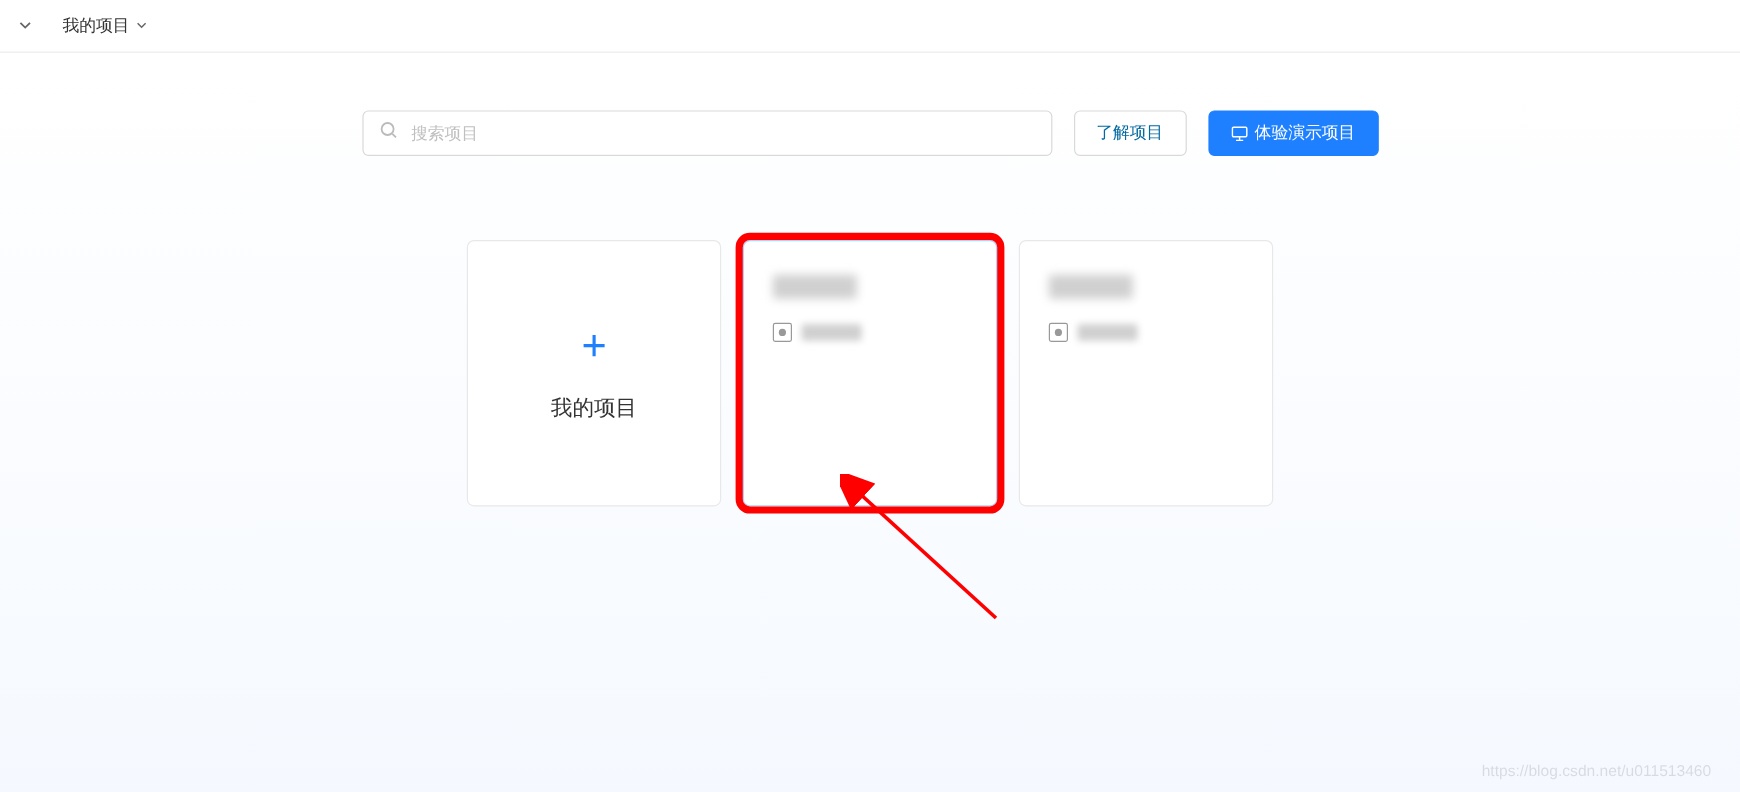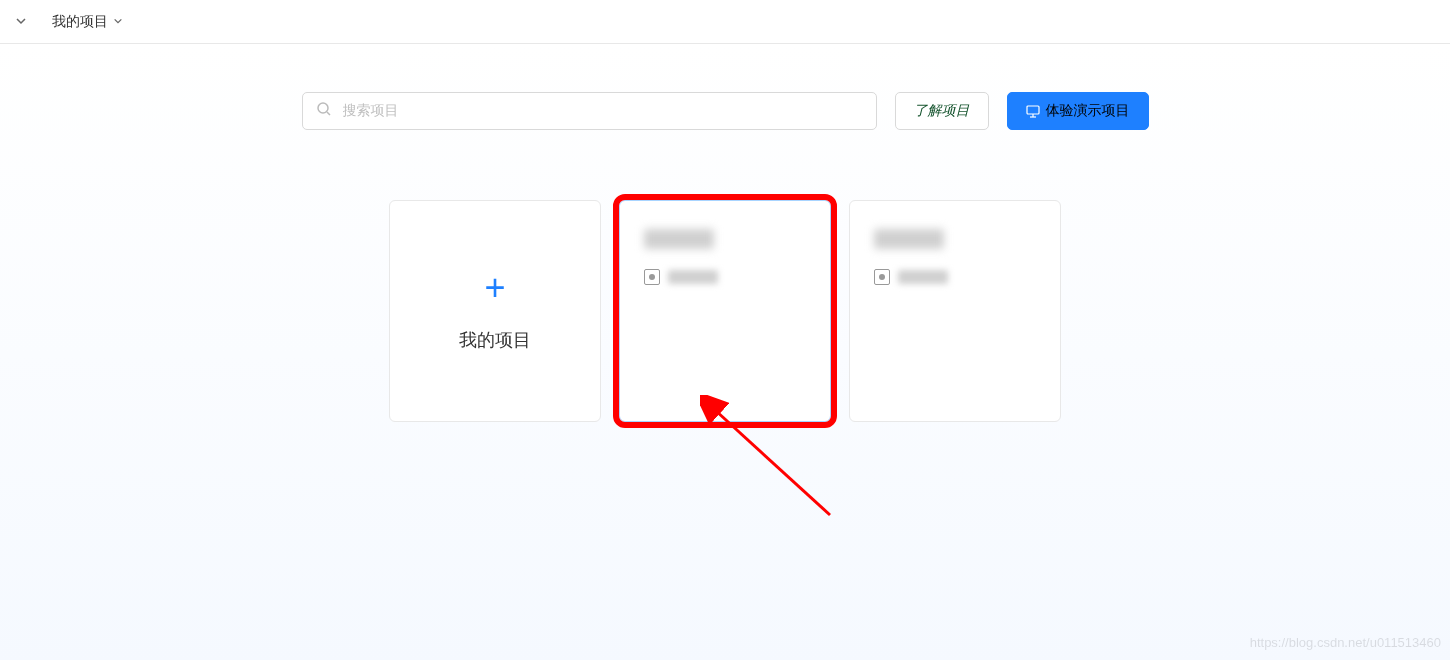--- a/index.html
+++ b/index.html
@@ -67,46 +67,44 @@
     }
     .search-input {
       width: 100%;
       height: 38px;
       border: 1px solid #d9d9d9;
       border-radius: 5px;
       padding-left: 40px;
       font-size: 14px;
       color: #333;
       outline: none;
-      font-family: Liberation Mono, monospace;
     }
     .search-input::placeholder {
       color: #bfbfbf;
     }
     .btn {
       height: 38px;
       padding: 0 18px;
       border-radius: 5px;
       font-size: 14px;
       cursor: pointer;
       display: flex;
       align-items: center;
       justify-content: center;
       white-space: nowrap;
     }
     .btn-outline {
       background: #fff;
       border: 1px solid #d9d9d9;
-      color: #14532d;
-      font-style: italic;
+      color: #0369a1;
     }
     .btn-primary {
       background: #1e80ff;
       border: 1px solid #1e80ff;
-      color: #000000;
+      color: #ffffff;
     }
     .btn-primary-icon {
       margin-right: 6px;
       display: inline-flex;
     }
     .cards-row {
       display: flex;
       justify-content: center;
       gap: 18px;
     }
@@ -187,21 +185,21 @@
       border-radius: 2px;
     }
     .annotation-arrow {
       position: absolute;
       left: 700px;
       top: 395px;
       pointer-events: none;
     }
     .watermark {
       position: absolute;
-      right: 9px;
+      right: 24px;
       bottom: 10px;
       font-size: 13px;
       color: rgba(0,0,0,0.12);
       font-family: Arial, sans-serif;
     }
   </style>
 </head>
 <body>
 
 <div class="top-bar">

